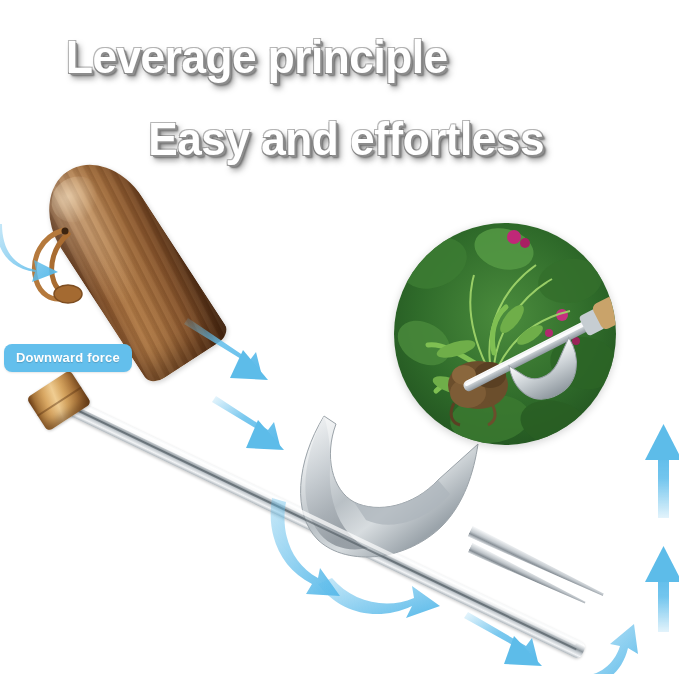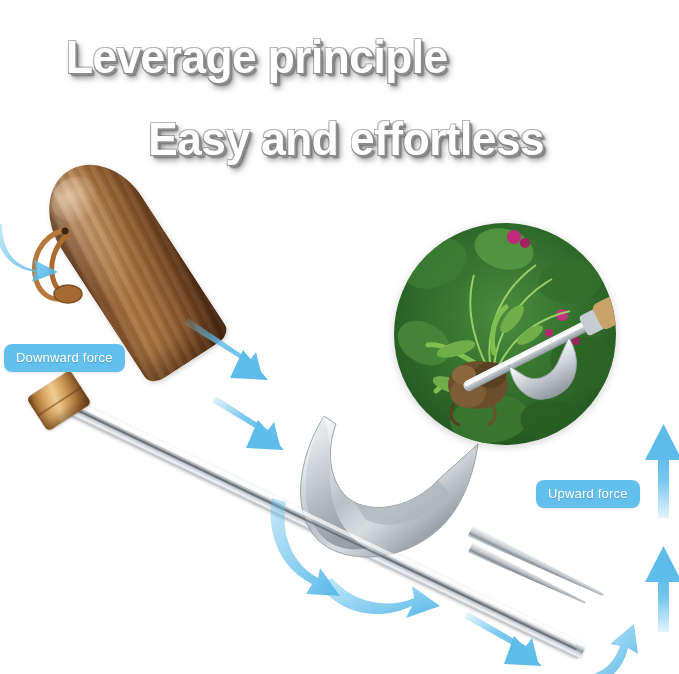--- a/index.html
+++ b/index.html
@@ -37,21 +37,21 @@
       -1px  1px 0  #9d9d9d;
   }
   #title-line-1{ left:58px;  top:6px;  }
   #title-line-2{ left:140px; top:88px; }
 
   
   .badge{
     position:absolute;
     background:#63bfec;
     color:#ffffff;
-    font-weight:normal;
+    font-weight:bold;
     font-size:13px;
     letter-spacing:.2px;
     padding:6px 12px 7px 12px;
     border-radius:8px;
     white-space:nowrap;
     text-shadow:0 1px 1px rgba(0,0,0,.18);
     box-shadow:0 1px 2px rgba(0,0,0,.10);
   }
   #badge-downward{ left:4px;   top:316px; }
   #badge-upward  { left:536px; top:452px; }
@@ -390,15 +390,14 @@
       <path d="M663.5,518 L682,554 L645,554 Z" fill="#5dbce9"></path>
     </g>
   </svg>
 
   <div class="headline" id="title-line-1">Leverage principle</div>
 
   <div class="headline" id="title-line-2">Easy and effortless</div>
 
   <div class="badge" id="badge-downward">Downward force</div>
 
-  <div class="badge" id="badge-upward">Upward force</div>
 
 </div>
 
 </body></html>

